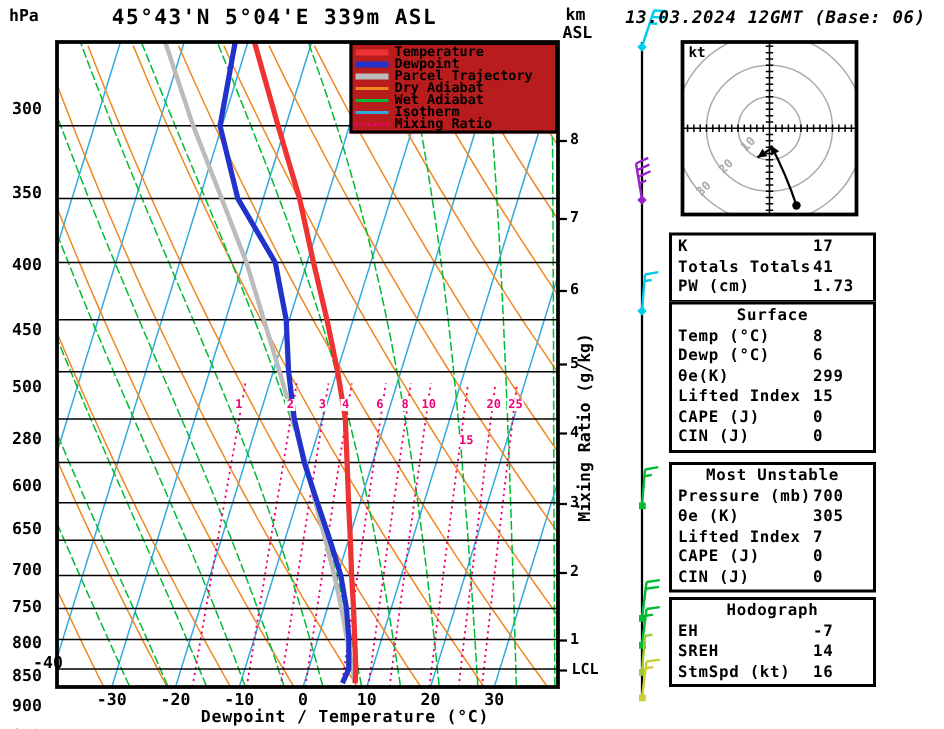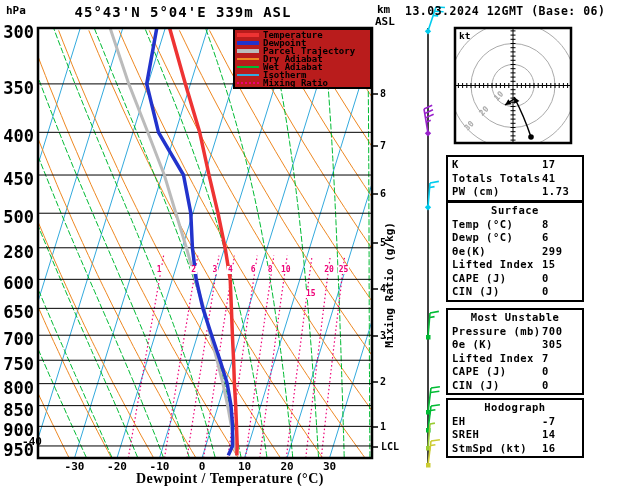--- a/index.html
+++ b/index.html
@@ -4,26 +4,26 @@
 <style>
   html,body{margin:0;padding:0;background:#fff;}
   #app{position:relative;width:629px;height:486px;background:#fff;overflow:hidden;
        font-family:"DejaVu Sans Mono",monospace;font-weight:bold;color:#000;}
   #main-svg{position:absolute;left:0;top:0;}
   .ov{position:absolute;white-space:nowrap;}
   #main-title{left:38px;top:4px;width:290px;text-align:center;font-size:14px;letter-spacing:1px;}
   #hpa-label{left:6px;top:4px;font-size:11px;}
   #km-label{left:377px;top:3px;font-size:11px;}
   #asl-label{left:375px;top:15px;font-size:11px;}
-  #date-title{left:405px;top:4px;width:224px;font-size:11.5px;letter-spacing:0.5px;}
-  #xaxis-label{left:90px;top:471px;width:280px;text-align:center;font-size:14px;letter-spacing:0.5px;font-family:Liberation Serif, serif;}
+  #date-title{left:405px;top:4px;width:224px;text-align:center;font-size:11.5px;letter-spacing:0.5px;font-style:italic;}
+  #xaxis-label{left:90px;top:471px;width:280px;text-align:center;font-size:11px;letter-spacing:0.5px;}
   #mixing-axis-label{left:383px;top:222px;font-size:11px;writing-mode:vertical-rl;transform:rotate(180deg);}
   #lcl-label{left:381px;top:441px;font-size:10px;}
   #kt-label{left:459px;top:30px;font-size:9.5px;}
-  .plabel{font-size:17px;width:32px;text-align:right;}
+  .plabel{font-size:11px;width:32px;text-align:center;margin-top:44px;}
   .tlabel{font-size:11px;width:40px;text-align:center;}
   .kmlabel{font-size:10px;left:380px;}
   .mixlabel{font-size:8px;color:#ee0077;background:#fff;padding:0 1px;line-height:8px;}
   #legend{left:233px;top:28px;width:139px;height:61px;border:2px solid #000;background:#b91c1c;
           box-sizing:border-box;padding:1px 2px;display:flex;flex-direction:column;justify-content:space-around;}
   .leg-row{display:flex;align-items:center;height:8px;}
   .leg-swatch{width:22px;margin-right:4px;flex:none;}
   .leg-label{font-size:9px;line-height:8px;}
   .tbox{left:446px;width:138px;border:2px solid #000;background:#fff;box-sizing:border-box;
         padding:1px 4px;font-size:10.5px;letter-spacing:0.5px;}

